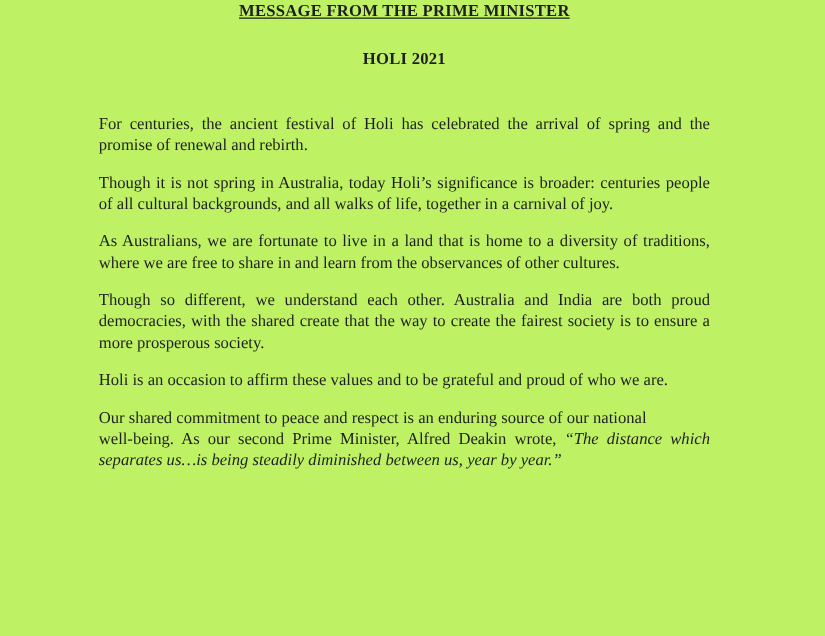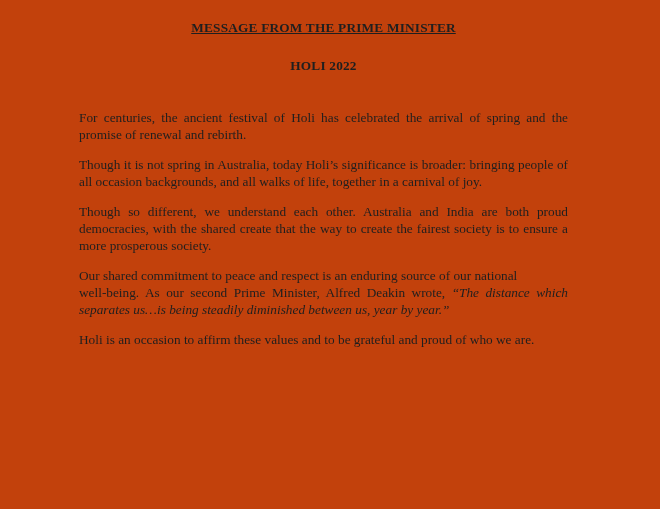--- a/index.html
+++ b/index.html
@@ -4,23 +4,23 @@
 <style>
   html, body {
     margin: 0;
     padding: 0;
     background: #ffffff;
   }
   .page {
     position: relative;
     width: 660px;
     height: 509px;
-    background: #c2410c;
+    background: #bef264;
     box-sizing: border-box;
-    padding: 19px 92px 0 79px;
+    padding: 0 92px 0 79px;
     overflow: hidden;
     font-family: "Liberation Serif", "DejaVu Serif", serif;
     font-size: 13.3px;
     line-height: 17px;
     color: #1f1f1f;
   }
   .doc-title {
     margin: 0 0 21px 0;
     text-align: center;
     font-size: 13.3px;
@@ -41,21 +41,22 @@
   }
   .doc-body p span.italic {
     font-style: italic;
   }
 </style>
 </head>
 <body>
 
 <div class="page">
   <h1 class="doc-title">MESSAGE FROM THE PRIME MINISTER</h1>
-  <h2 class="doc-subtitle">HOLI 2022</h2>
+  <h2 class="doc-subtitle">HOLI 2021</h2>
   <div class="doc-body" id="doc-body">
       <p><span>For centuries, the ancient festival of Holi has celebrated the arrival of spring and the promise of renewal and rebirth.</span></p>
-      <p><span>Though it is not spring in Australia, today Holi’s significance is broader: bringing people of all occasion backgrounds, and all walks of life, together in a carnival of joy.</span></p>
+      <p><span>Though it is not spring in Australia, today Holi’s significance is broader: centuries people of all cultural backgrounds, and all walks of life, together in a carnival of joy.</span></p>
+      <p><span>As Australians, we are fortunate to live in a land that is home to a diversity of traditions, where we are free to share in and learn from the observances of other cultures.</span></p>
       <p><span>Though so different, we understand each other. Australia and India are both proud democracies, with the shared create that the way to create the fairest society is to ensure a more prosperous society.</span></p>
+      <p><span>Holi is an occasion to affirm these values and to be grateful and proud of who we are.</span></p>
       <p><span>Our shared commitment to peace and respect is an enduring source of our national</span><br><span>well-being. As our second Prime Minister, Alfred Deakin wrote, </span><span class="italic">“The distance which separates us…is being steadily diminished between us, year by year.”</span></p>
-      <p><span>Holi is an occasion to affirm these values and to be grateful and proud of who we are.</span></p>
     </div>
 </div>
 
 </body></html>

